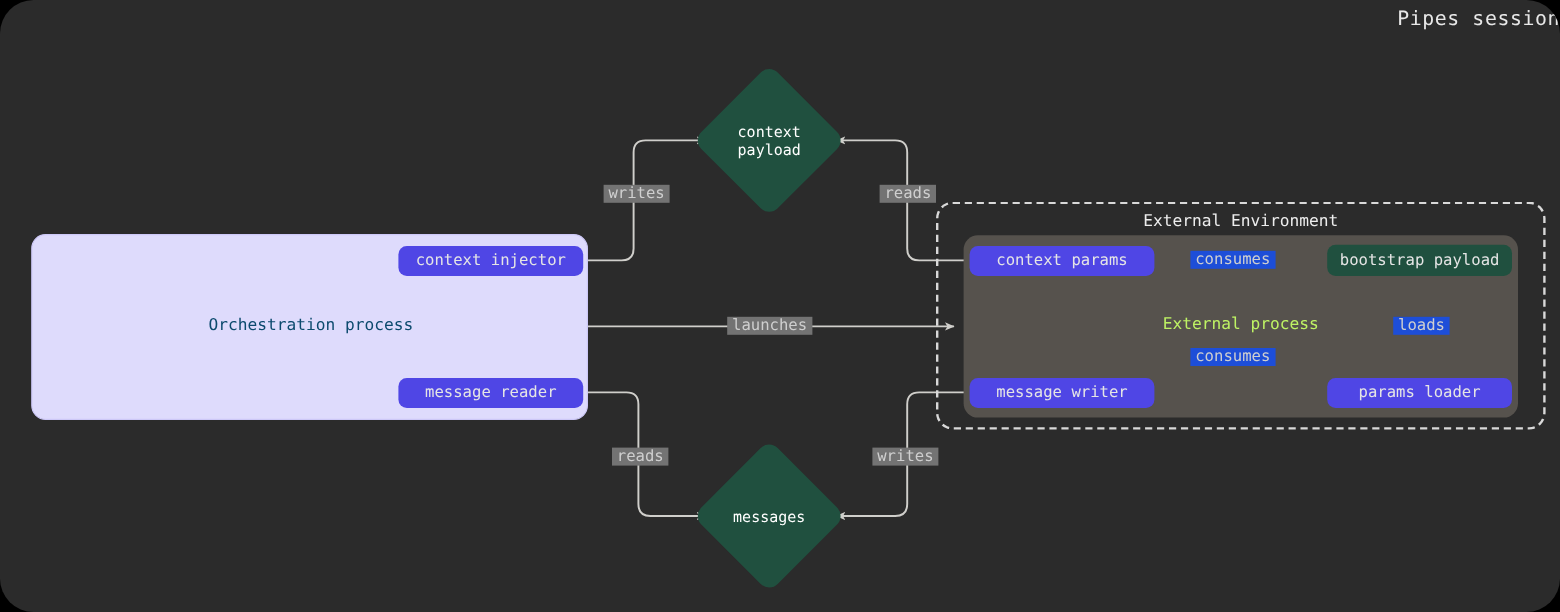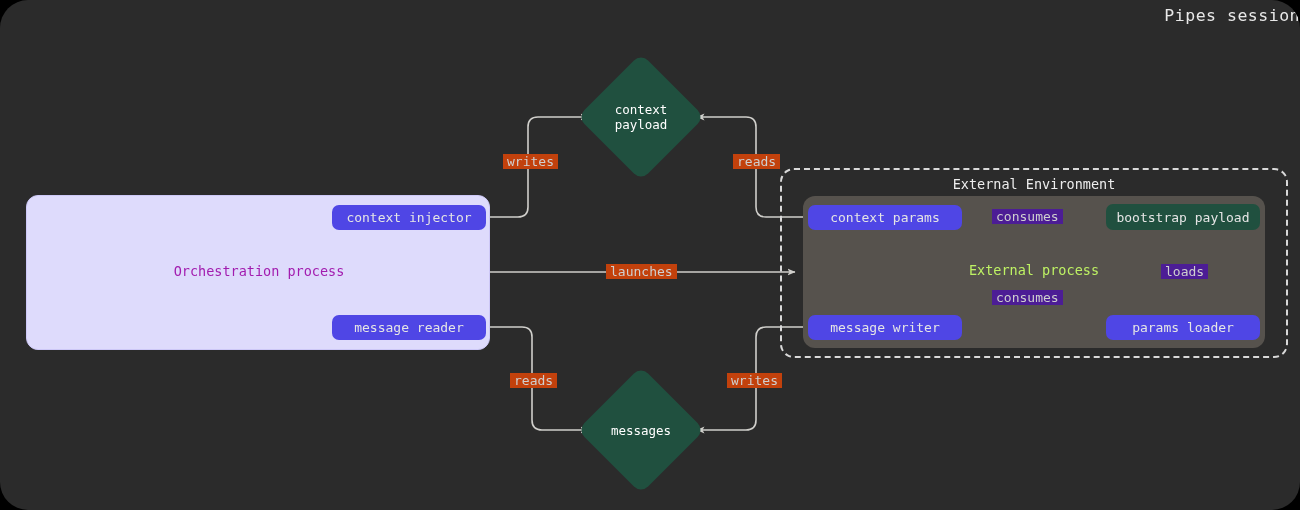--- a/index.html
+++ b/index.html
@@ -48,21 +48,21 @@
     left: 26px; top: 195px;
     width: 464px; height: 155px;
     background: #dedbfc;
     border: 1px solid #cdc8f7;
   }
   #orchestration .proc-label {
     position: absolute;
     left: 0; top: 67px;
     width: 464px;
     text-align: center;
-    color: #a21caf;
+    color: #0c4a6e;
     font-size: 13.5px;
   }
 
   
   #ext-env {
     position: absolute;
     box-sizing: border-box;
     left: 780px; top: 168px;
     width: 508px; height: 190px;
     border: 2px dashed #d9d9d9;
@@ -145,24 +145,24 @@
   }
   #d-context-payload { left: 596px; top: 72px; width: 90px; height: 90px; }
   #d-messages        { left: 596px; top: 385px; width: 90px; height: 90px; }
 
   
   .edge-label {
     position: absolute;
     color: #cfcfcf;
     font-size: 13px;
     white-space: nowrap;
-    background: #c2410c;
+    background: #737373;
     padding: 0 4px;
   }
-  .edge-label.on-gray { background: #4c1d95; }
+  .edge-label.on-gray { background: #1d4ed8; }
 </style>
 </head>
 <body>
 
 <div id="canvas">
 
   <div class="title">Pipes session</div>
 
   <svg id="edges" viewBox="0 0 1300 510">
     <defs>

